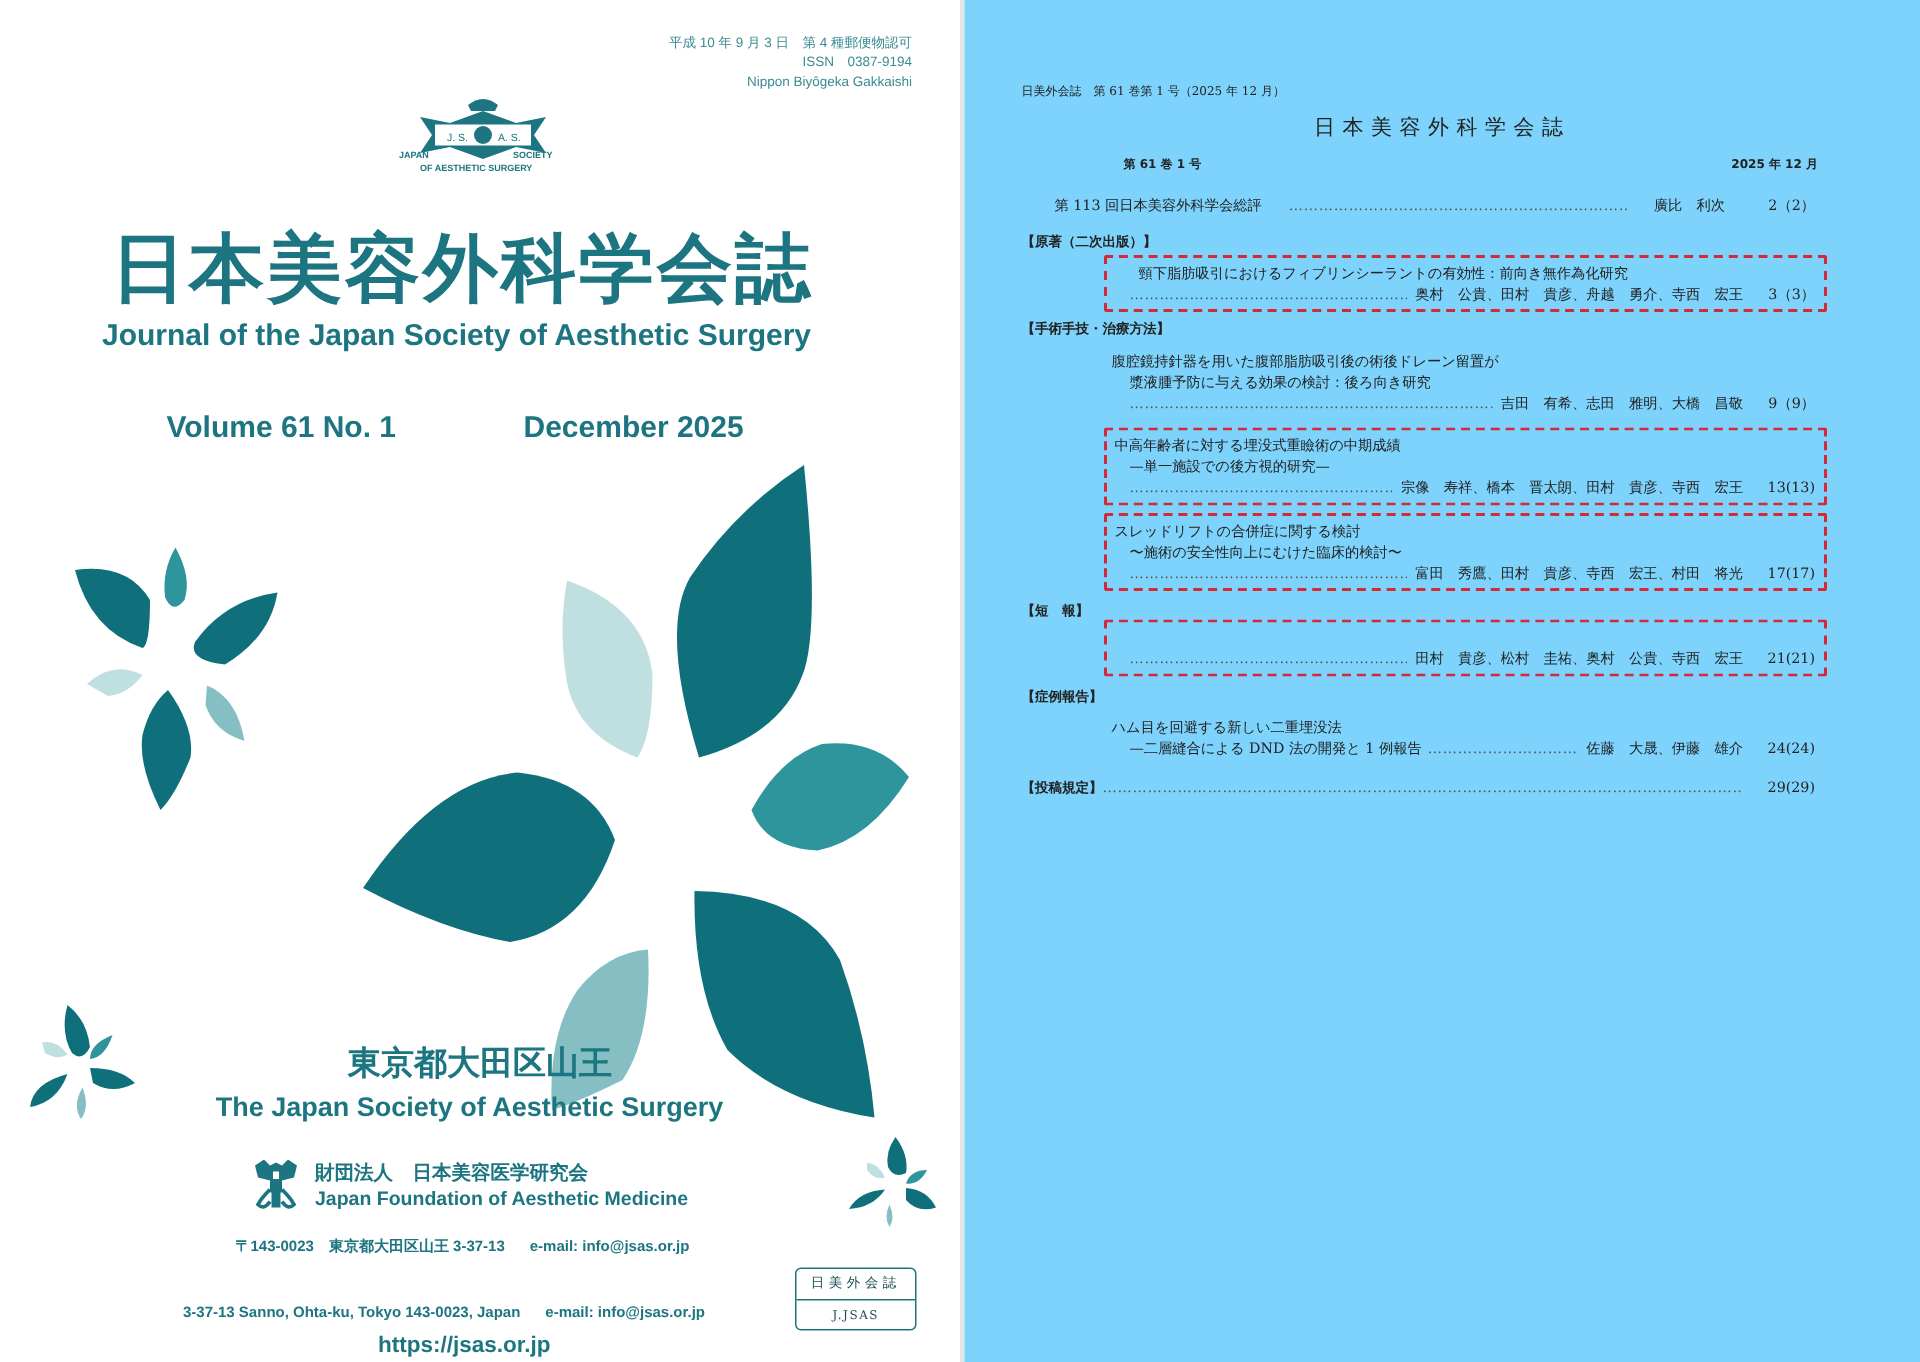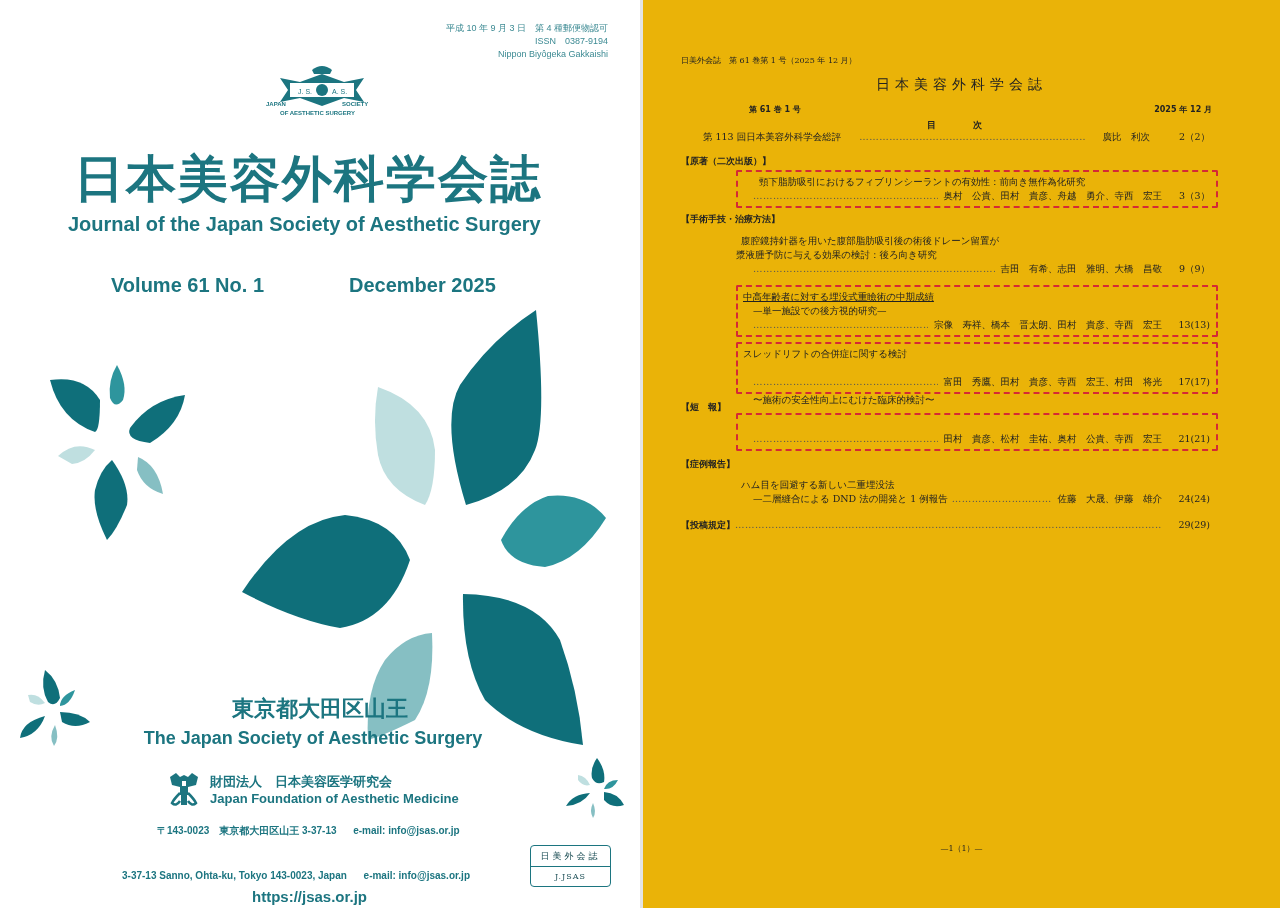--- a/index.html
+++ b/index.html
@@ -7,21 +7,21 @@
     width: 1280px; height: 908px; background: #ffffff; position: relative; overflow: hidden;
     font-family: "DejaVu Sans", "Liberation Sans", sans-serif;
   }
   .page-left {
     position: absolute; left: 0; top: 0; width: 640px; height: 908px; background: #fff;
   }
   .divider {
     position: absolute; left: 640px; top: 0; width: 3px; height: 908px; background: #e4e4e4;
   }
   .page-right {
-    position: absolute; left: 643px; top: 0; width: 637px; height: 908px; background: #eab308;
+    position: absolute; left: 643px; top: 0; width: 637px; height: 908px; background: #7dd3fc;
   }
   .reg-info {
     position: absolute; right: 32px; top: 22px; text-align: right;
     font-family: "Liberation Sans", sans-serif; font-size: 9px; line-height: 13px; color: #3c8a93;
   }
   .logo { position: absolute; left: 262px; top: 64px; width: 120px; height: 58px; }
   .logo-text-left { position: absolute; left: 4px; top: 37px; font-size: 6px; font-weight: bold; color:#1c7580; font-family:"Liberation Sans",sans-serif;}
   .logo-text-right { position: absolute; left: 80px; top: 37px; font-size: 6px; font-weight: bold; color:#1c7580; font-family:"Liberation Sans",sans-serif;}
   .logo-text-bottom { position: absolute; left: 18px; top: 46px; font-size: 6px; font-weight: bold; color:#1c7580; font-family:"Liberation Sans",sans-serif;}
   .main-title-jp {
@@ -187,59 +187,58 @@
   </div>
 </div>
 
 <div class="divider"></div>
 
 <div class="page-right">
   <div class="r running-head">日美外会誌　第 61 巻第 1 号（2025 年 12 月）</div>
   <div class="r toc-title">日本美容外科学会誌</div>
   <div class="r issue-left">第 61 巻 1 号</div>
   <div class="r issue-right">2025 年 12 月</div>
-  <div class="r mokuji">目　次</div>
 
   <div class="author-line" style="left:60px; top:131px; width:507px;gap:12px;">
     <span>第 113 回日本美容外科学会総評</span>
     <span class="dots" style="padding-left:6px;">……………………………………………………………………………………………………………………</span>
     <span class="authors">廣比　利次</span>
     <span class="page">2（2）</span>
   </div>
 
   <div class="row section" style="left:38px; top:155px;">【原著（二次出版）】</div>
   <div class="highlight" style="left:93px; top:170px; width:482px; height:38px;"></div>
   <div class="row" style="left:116px; top:176px;text-align:center;">頸下脂肪吸引におけるフィブリンシーラントの有効性：前向き無作為化研究</div>
   <div class="author-line" style="left:110px; top:190px; width:457px;">
     <span class="dots">……………………………………………………………………………………………………………………</span>
     <span class="authors">奥村　公貴、田村　貴彦、舟越　勇介、寺西　宏王</span>
     <span class="page">3（3）</span>
   </div>
 
   <div class="row section" style="left:38px; top:213px;">【手術手技・治療方法】</div>
   <div class="row" style="left:98px; top:235px;">腹腔鏡持針器を用いた腹部脂肪吸引後の術後ドレーン留置が</div>
-  <div class="row" style="left:93px; top:249px;">漿液腫予防に与える効果の検討：後ろ向き研究</div>
+  <div class="row" style="left:110px; top:249px;">漿液腫予防に与える効果の検討：後ろ向き研究</div>
   <div class="author-line" style="left:110px; top:263px; width:457px;">
     <span class="dots">……………………………………………………………………………………………………………………</span>
     <span class="authors">吉田　有希、志田　雅明、大橋　昌敬</span>
     <span class="page">9（9）</span>
   </div>
 
   <div class="highlight" style="left:93px; top:285px; width:482px; height:52px;"></div>
-  <div class="row" style="left:100px; top:291px;text-decoration:underline;">中高年齢者に対する埋没式重瞼術の中期成績</div>
+  <div class="row" style="left:100px; top:291px;">中高年齢者に対する埋没式重瞼術の中期成績</div>
   <div class="row" style="left:110px; top:305px;">—単一施設での後方視的研究—</div>
   <div class="author-line" style="left:110px; top:319px; width:457px;">
     <span class="dots">……………………………………………………………………………………………………………………</span>
     <span class="authors">宗像　寿祥、橋本　晋太朗、田村　貴彦、寺西　宏王</span>
     <span class="page">13(13)</span>
   </div>
 
   <div class="highlight" style="left:93px; top:342px; width:482px; height:52px;"></div>
   <div class="row" style="left:100px; top:348px;">スレッドリフトの合併症に関する検討</div>
-  <div class="row" style="left:110px; top:362px;margin-top:32px;">〜施術の安全性向上にむけた臨床的検討〜</div>
+  <div class="row" style="left:110px; top:362px;">〜施術の安全性向上にむけた臨床的検討〜</div>
   <div class="author-line" style="left:110px; top:376px; width:457px;">
     <span class="dots">……………………………………………………………………………………………………………………</span>
     <span class="authors">富田　秀鷹、田村　貴彦、寺西　宏王、村田　将光</span>
     <span class="page">17(17)</span>
   </div>
 
   <div class="row section" style="left:38px; top:401px;">【短　報】</div>
   <div class="highlight" style="left:93px; top:413px; width:482px; height:38px;"></div>
   <div class="author-line" style="left:110px; top:433px; width:457px;">
     <span class="dots">……………………………………………………………………………………………………………………</span>
@@ -255,14 +254,13 @@
     <span class="authors">佐藤　大晟、伊藤　雄介</span>
     <span class="page">24(24)</span>
   </div>
 
   <div class="author-line" style="left:38px; top:519px; width:529px;">
     <span class="section">【投稿規定】</span>
     <span class="dots">……………………………………………………………………………………………………………………</span>
     <span class="page">29(29)</span>
   </div>
 
-  <div class="r page-num">—1（1）—</div>
 </div>
 
 </body></html>

